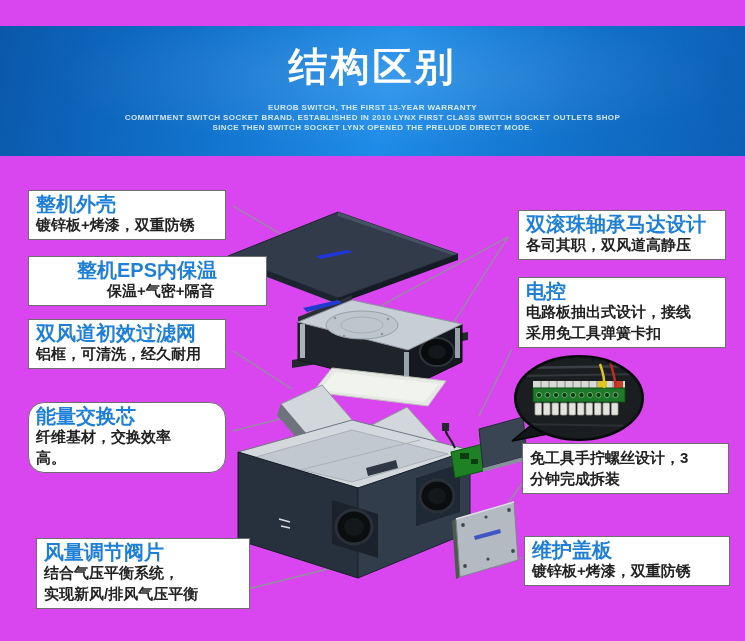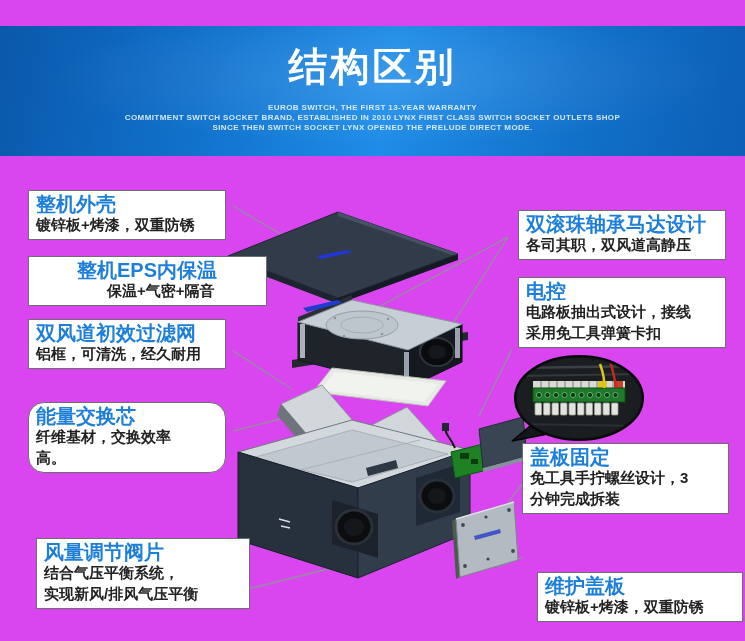--- a/index.html
+++ b/index.html
@@ -27,21 +27,21 @@
   .indent .callout-body{padding-left:30px;}
 
   .cL1{left:28px;top:190px;width:182px;}
   .cL2{left:28px;top:256px;width:182px;padding-left:48px;}
   .cL3{left:28px;top:319px;width:182px;}
   .cL4{left:28px;top:402px;width:182px;border-radius:16px;}
   .cL5{left:36px;top:538px;width:198px;}
   .cR1{left:518px;top:210px;width:192px;}
   .cR2{left:518px;top:277px;width:192px;}
   .cR3{left:522px;top:443px;width:191px;}
-  .cR4{left:537px;top:536px;width:190px;margin-top:36px;}
+  .cR4{left:524px;top:536px;width:190px;}
 
   
   .diagram-svg{position:absolute;left:0;top:0;width:745px;height:641px;z-index:1;}
 </style>
 </head>
 <body>
 
 <div id="page">
 
   <div class="banner">
@@ -242,21 +242,20 @@
   <div class="callout cR2">
     <span class="callout-title">电控</span>
     <span class="callout-body">电路板抽出式设计，接线
 采用免工具弹簧卡扣</span>
   </div>
   <div class="callout cR1">
     <span class="callout-title">双滚珠轴承马达设计</span>
     <span class="callout-body">各司其职，双风道高静压</span>
   </div>
   <div class="callout cR3">
-    <span class="callout-title">盖板固定</span>
     <span class="callout-body">免工具手拧螺丝设计，3
 分钟完成拆装</span>
   </div>
   <div class="callout cR4">
     <span class="callout-title">维护盖板</span>
     <span class="callout-body">镀锌板+烤漆，双重防锈</span>
   </div>
 
 </div>
 

